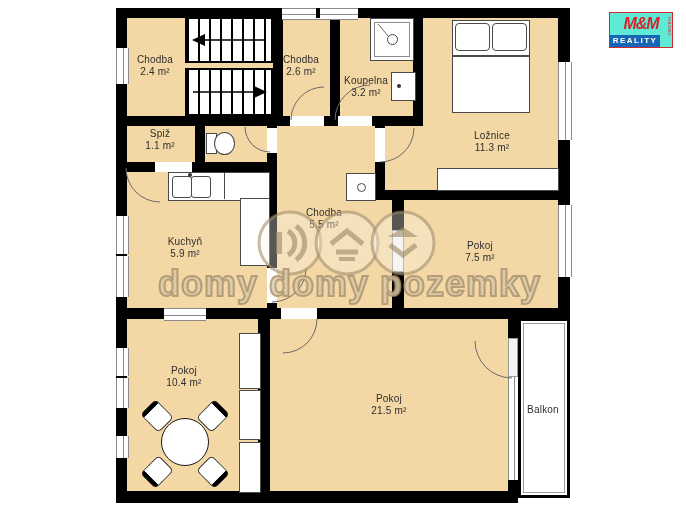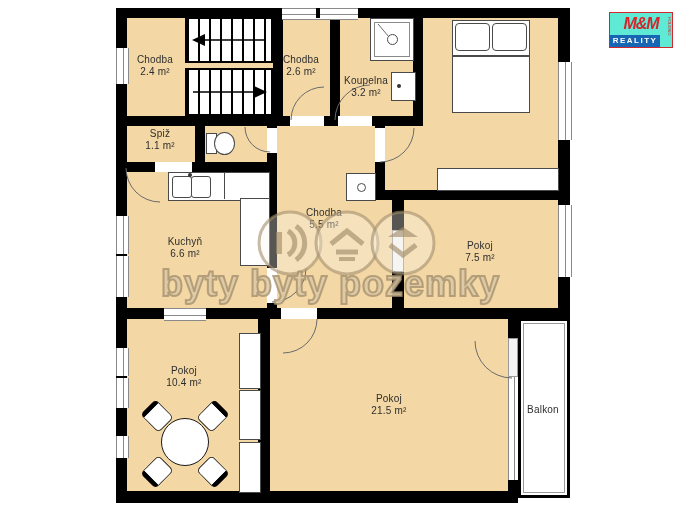--- a/index.html
+++ b/index.html
@@ -159,27 +159,31 @@
     <span>2.4 m²</span>
   </div>
   <div class="rlabel" style="left:266px;top:54px">
     <span>Chodba</span>
     <span>2.6 m²</span>
   </div>
   <div class="rlabel" style="left:331px;top:75px">
     <span>Koupelna</span>
     <span>3.2 m²</span>
   </div>
+  <div class="rlabel" style="left:457px;top:130px">
+    <span>Ložnice</span>
+    <span>11.3 m²</span>
+  </div>
   <div class="rlabel" style="left:125px;top:128px">
     <span>Spiž</span>
     <span>1.1 m²</span>
   </div>
   <div class="rlabel" style="left:150px;top:236px">
     <span>Kuchyň</span>
-    <span>6.6 m²</span>
+    <span>5.9 m²</span>
   </div>
   <div class="rlabel" style="left:289px;top:207px">
     <span>Chodba</span>
     <span>5.5 m²</span>
   </div>
   <div class="rlabel" style="left:445px;top:240px">
     <span>Pokoj</span>
     <span>7.5 m²</span>
   </div>
   <div class="rlabel" style="left:149px;top:365px">
@@ -208,21 +212,21 @@
         <path d="M 331,244 L 347,231 L 363,244"></path>
         <path d="M 336,252 L 358,252"></path>
         <path d="M 339,259 L 355,259" stroke-width="4"></path>
       </g>
       <g>
         <polygon points="388,237 403,227 418,237" fill="rgba(163,142,108,0.65)"></polygon>
         <path d="M 390,245 L 403,255 L 416,245" stroke="rgba(163,142,108,0.65)" stroke-width="5" fill="none"></path>
       </g>
     </g>
   </svg>
-  <div class="wm-text">byty byty pozemky</div>
+  <div class="wm-text">domy domy pozemky</div>
 
   <div class="logo">
     <span class="logo-mm">M&amp;M</span>
     <span class="logo-holding">HOLDING</span>
     <div class="logo-bar">REALITY</div>
   </div>
 
 </div>
 
 </body></html>

